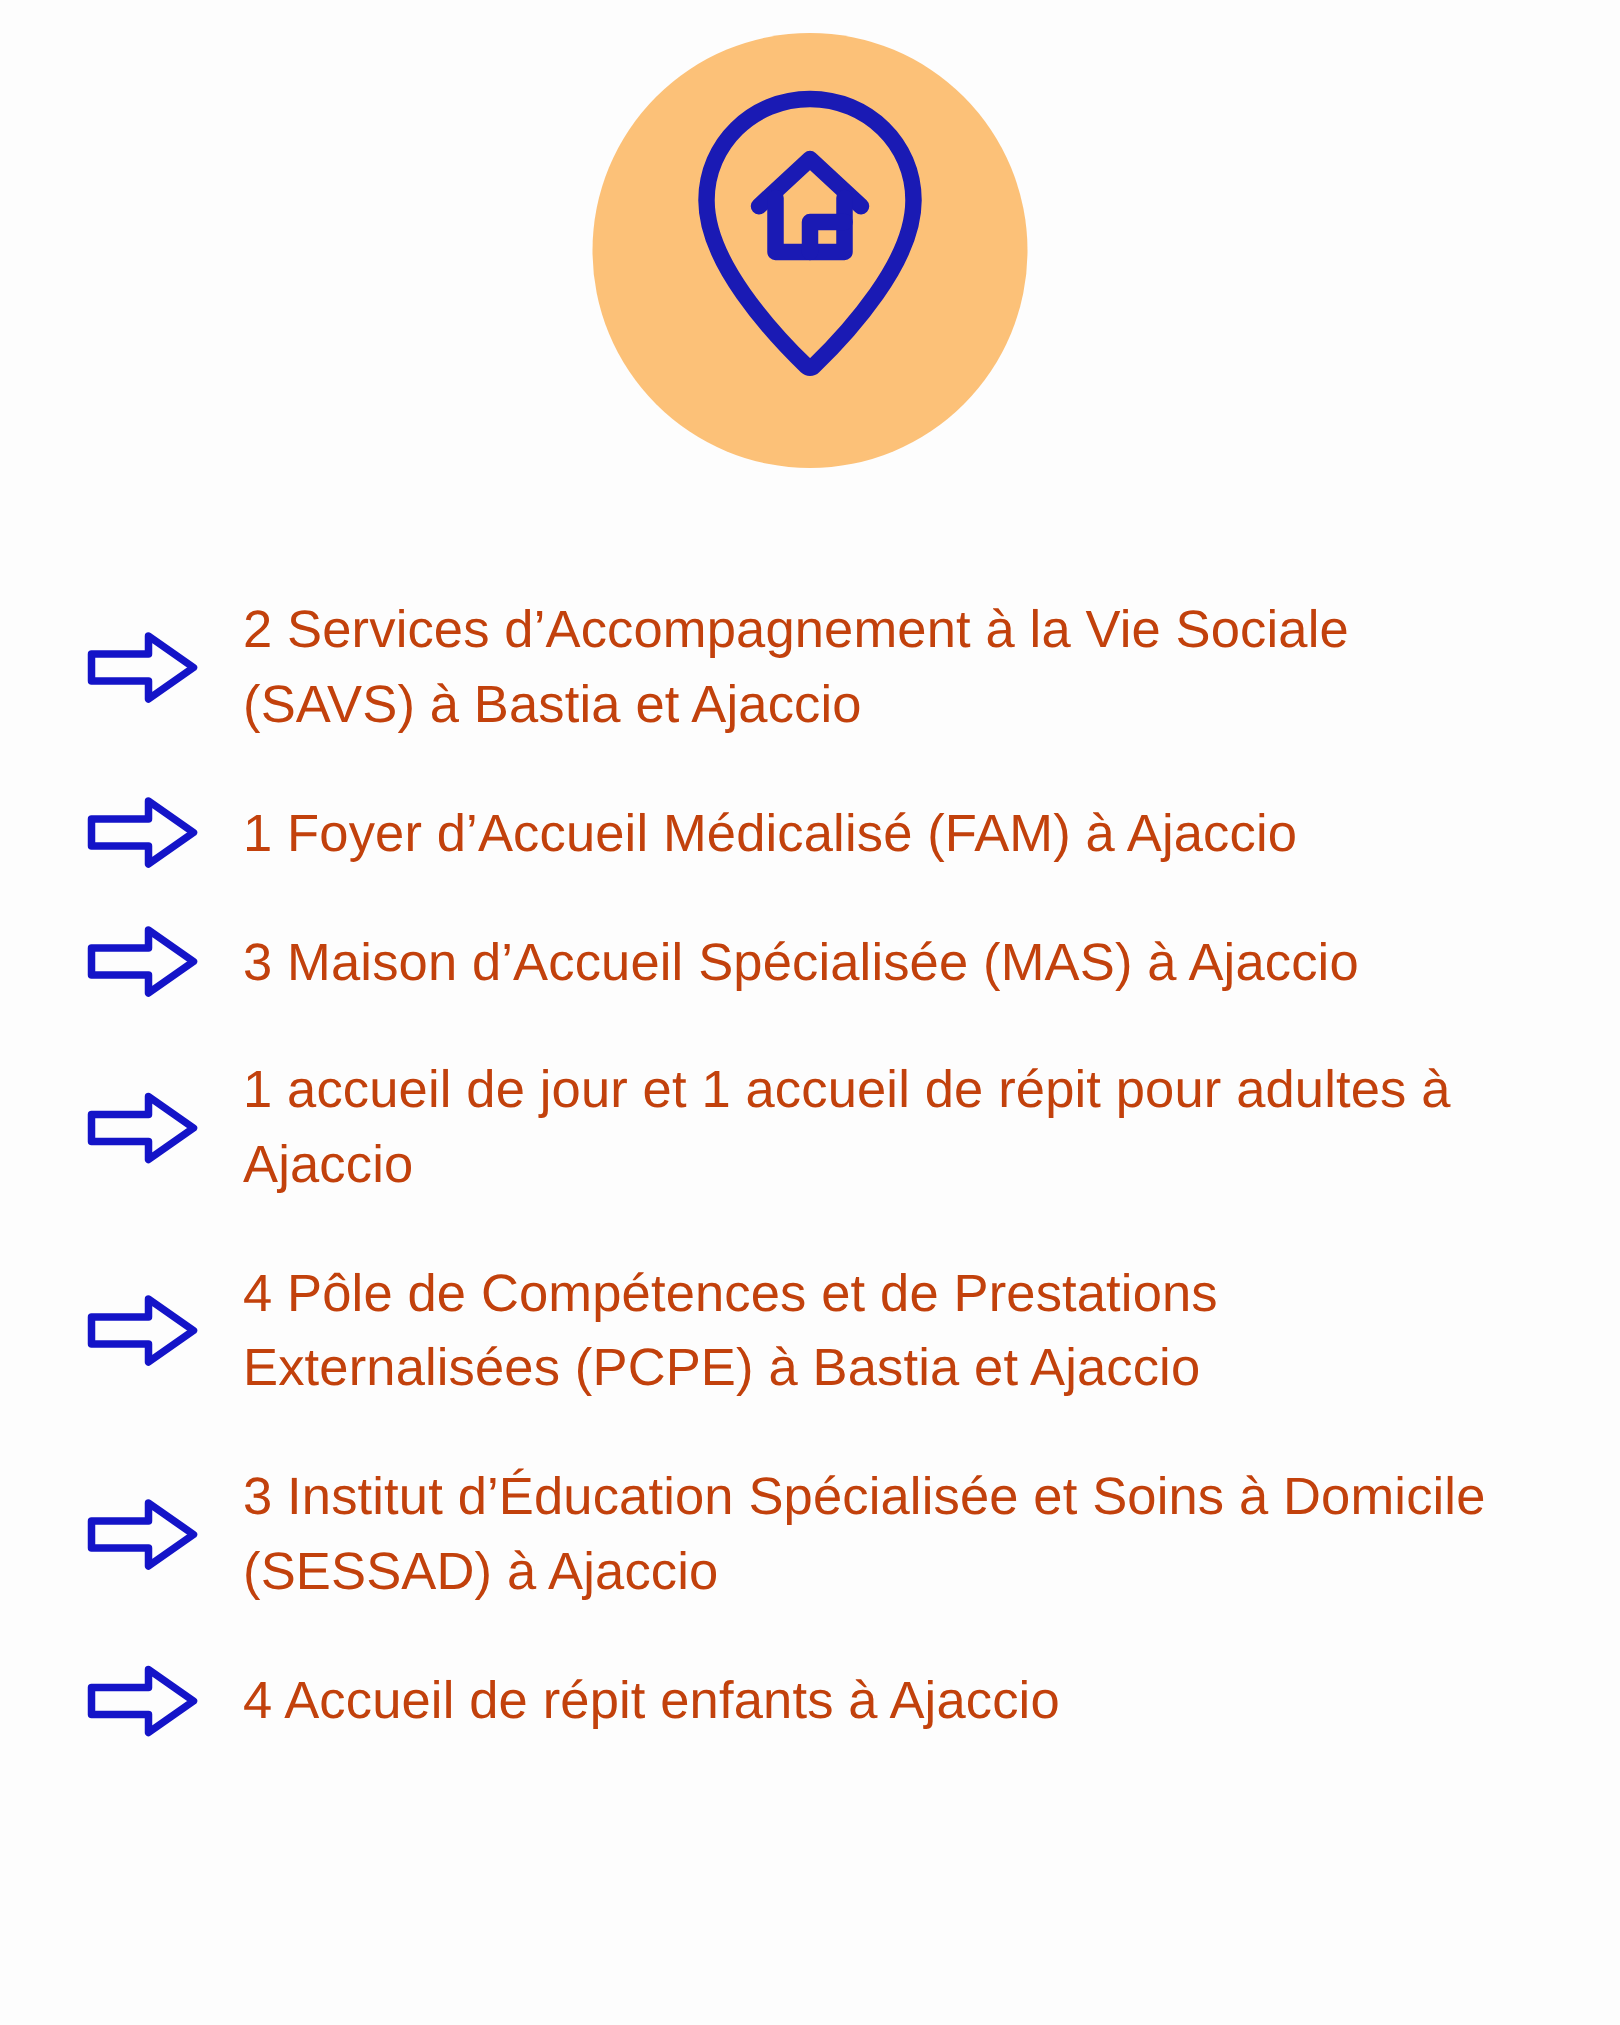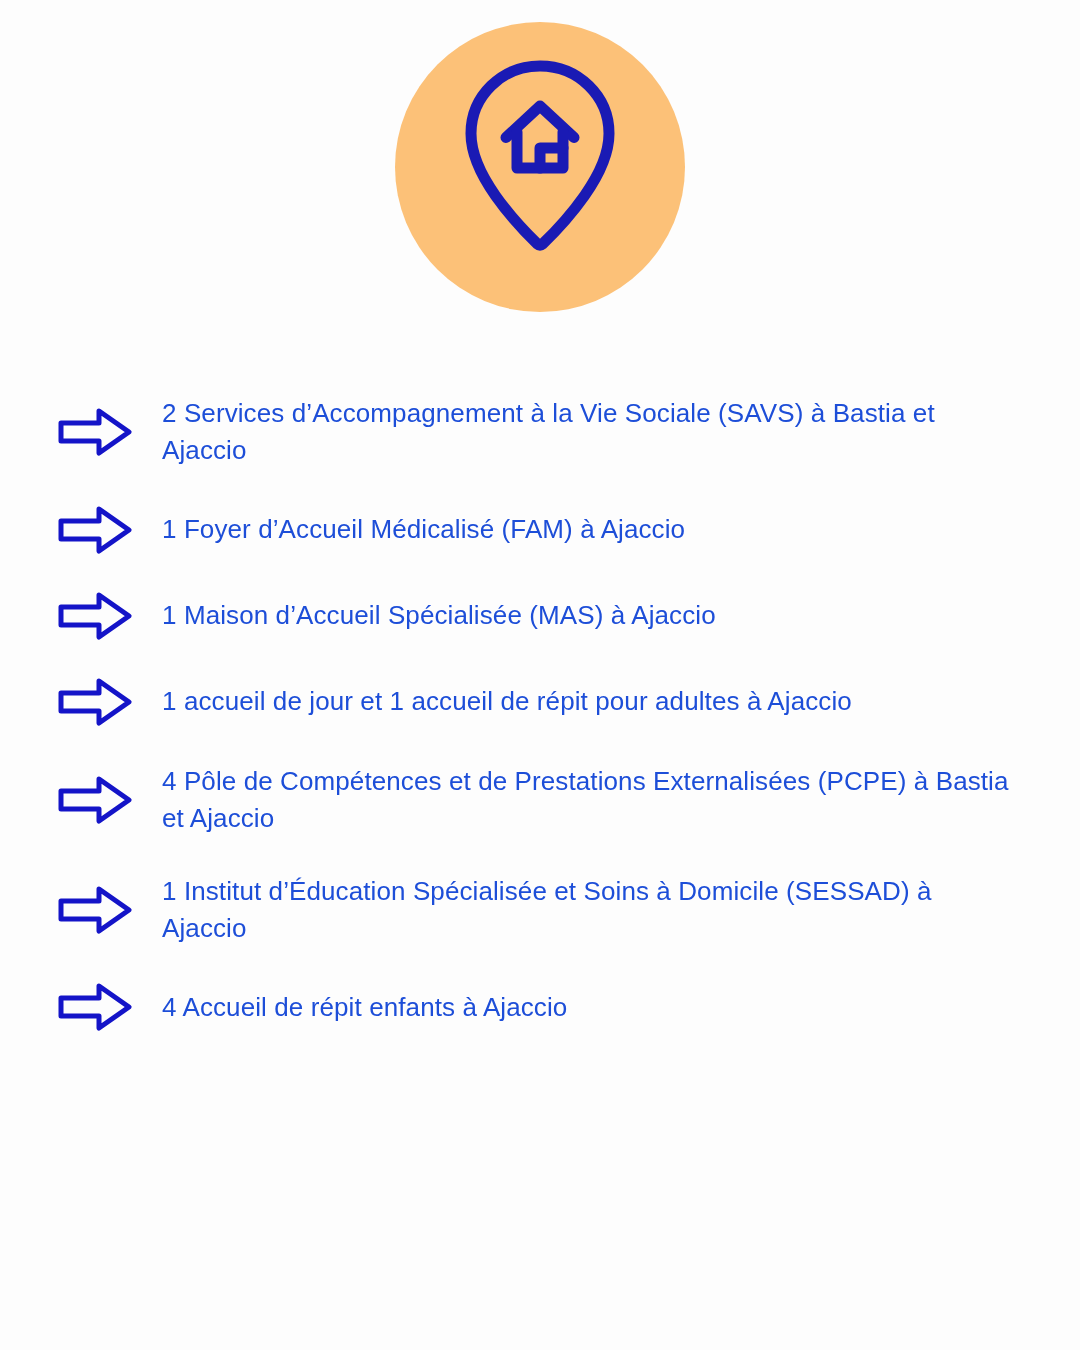--- a/index.html
+++ b/index.html
@@ -67,23 +67,23 @@
     align-items: center;
     justify-content: flex-start;
     padding-left: 8px;
     box-sizing: border-box;
   }
   .arrow svg {
     display: block;
   }
   .item-text {
     flex: 1 1 auto;
-    font-size: 26px;
+    font-size: 35px;
     line-height: 1.42;
-    color: #1d4ed8;
+    color: #c2410c;
     letter-spacing: 0.1px;
     padding-left: 22px;
   }
 </style>
 </head>
 <body>
 
 <div class="page">
 
   <div class="badge-wrap">
@@ -118,21 +118,21 @@
       </span>
       <div class="item-text">1 Foyer d’Accueil Médicalisé (FAM) à Ajaccio</div>
     </div>
 
     <div class="list-item">
       <span class="arrow">
         <svg width="74" height="50" viewBox="0 0 74 50" fill="none" xmlns="http://www.w3.org/2000/svg">
           <path d="M3 16h38V4l30 21-30 21V34H3z" stroke="#1414c8" stroke-width="5" stroke-linejoin="round"></path>
         </svg>
       </span>
-      <div class="item-text">1 Maison d’Accueil Spécialisée (MAS) à Ajaccio</div>
+      <div class="item-text">3 Maison d’Accueil Spécialisée (MAS) à Ajaccio</div>
     </div>
 
     <div class="list-item">
       <span class="arrow">
         <svg width="74" height="50" viewBox="0 0 74 50" fill="none" xmlns="http://www.w3.org/2000/svg">
           <path d="M3 16h38V4l30 21-30 21V34H3z" stroke="#1414c8" stroke-width="5" stroke-linejoin="round"></path>
         </svg>
       </span>
       <div class="item-text">1 accueil de jour et 1 accueil de répit pour adultes à Ajaccio</div>
     </div>
@@ -145,21 +145,21 @@
       </span>
       <div class="item-text">4 Pôle de Compétences et de Prestations Externalisées (PCPE) à Bastia et Ajaccio</div>
     </div>
 
     <div class="list-item">
       <span class="arrow">
         <svg width="74" height="50" viewBox="0 0 74 50" fill="none" xmlns="http://www.w3.org/2000/svg">
           <path d="M3 16h38V4l30 21-30 21V34H3z" stroke="#1414c8" stroke-width="5" stroke-linejoin="round"></path>
         </svg>
       </span>
-      <div class="item-text">1 Institut d’Éducation Spécialisée et Soins à Domicile (SESSAD) à Ajaccio</div>
+      <div class="item-text">3 Institut d’Éducation Spécialisée et Soins à Domicile (SESSAD) à Ajaccio</div>
     </div>
 
     <div class="list-item">
       <span class="arrow">
         <svg width="74" height="50" viewBox="0 0 74 50" fill="none" xmlns="http://www.w3.org/2000/svg">
           <path d="M3 16h38V4l30 21-30 21V34H3z" stroke="#1414c8" stroke-width="5" stroke-linejoin="round"></path>
         </svg>
       </span>
       <div class="item-text">4 Accueil de répit enfants à Ajaccio</div>
     </div>

